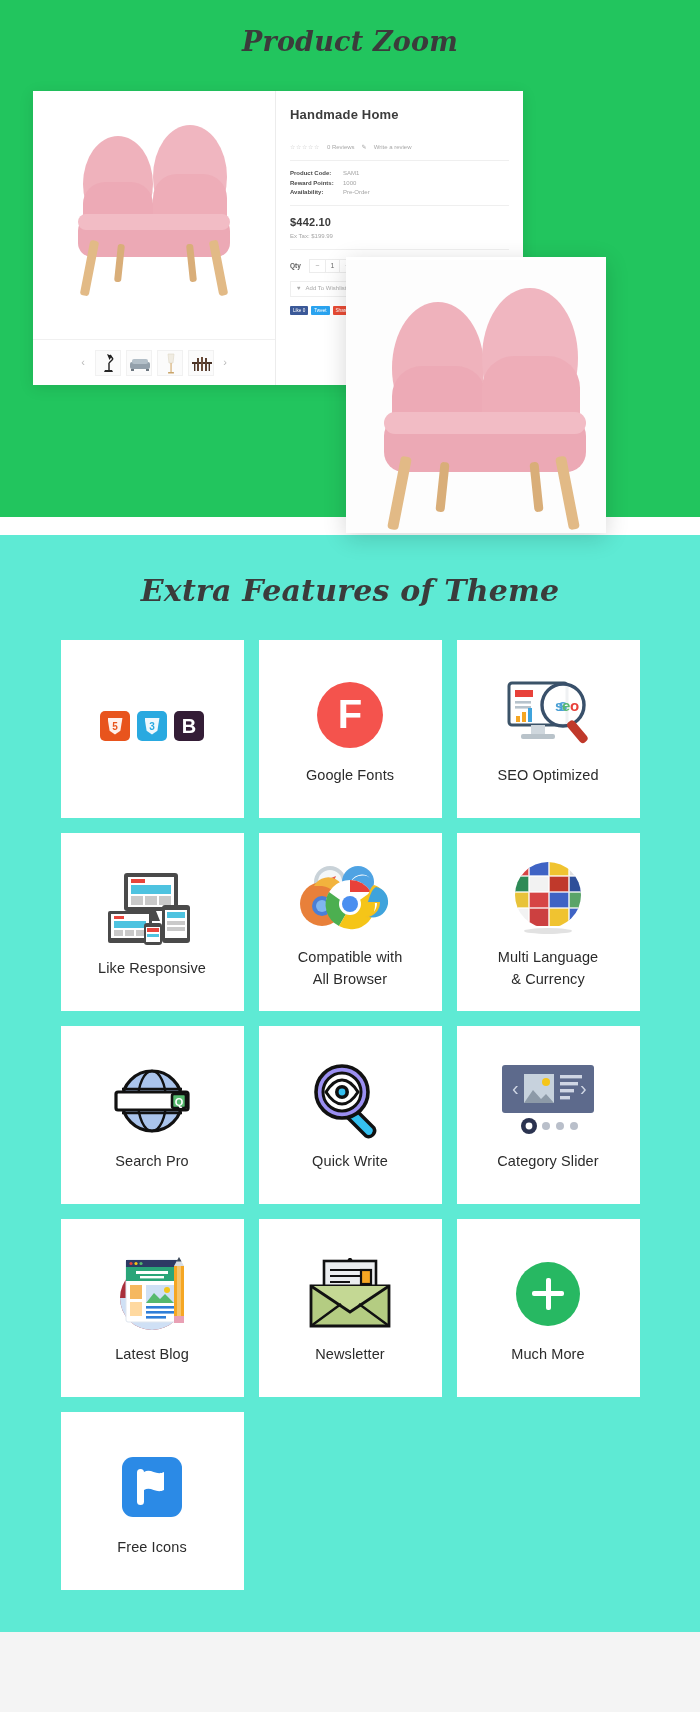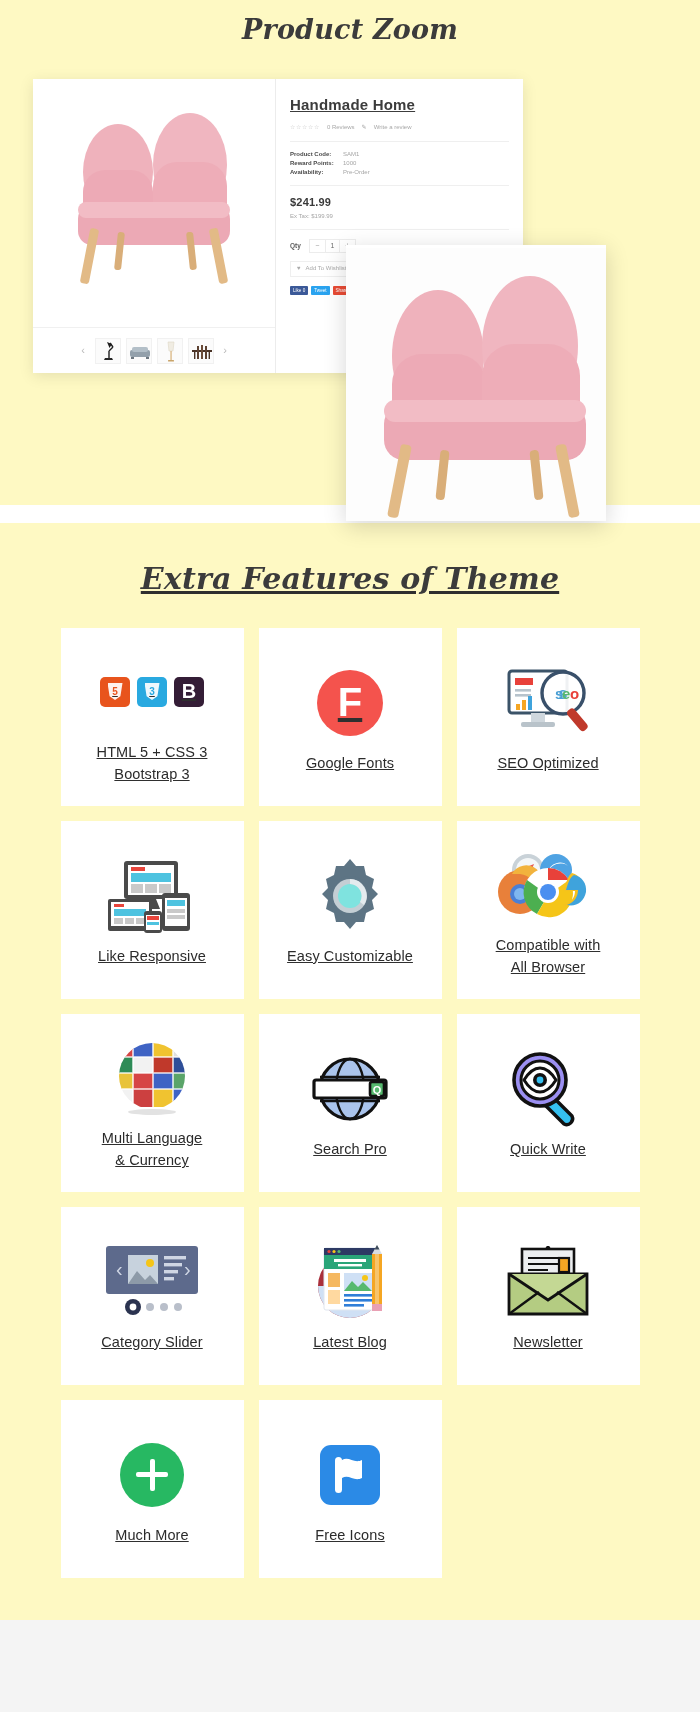--- a/index.html
+++ b/index.html
@@ -7,22 +7,22 @@
   body {
     font-family: "Liberation Sans", sans-serif;
     background: #f4f4f4;
     color: #2f2f2f;
     -webkit-font-smoothing: antialiased;
   }
   .page { width: 700px; margin: 0 auto; }
 
   
   .section-zoom {
-    background: #fef9c3;
-    padding: 0 0 24px 0;
+    background: #22c55e;
+    padding: 12px 0 24px 0;
     position: relative;
   }
   .section-title {
     font-family: "DejaVu Serif", "Liberation Serif", serif;
     font-weight: bold;
     font-style: italic;
     color: #3b3b3b;
     text-align: center;
     letter-spacing: .2px;
   }
@@ -95,26 +95,25 @@
   
   .pc-right {
     flex: 1 1 auto;
     padding: 14px 14px 0 14px;
     font-size: 7px;
     color: #8d8d8d;
     line-height: 1.55;
     filter: blur(.25px);
   }
   .pc-prodname {
-    font-size: 15px;
+    font-size: 13px;
     color: #3c3c3c;
     font-weight: 600;
     letter-spacing: .2px;
-    margin-bottom: 7px;
-    text-decoration: underline;
+    margin-bottom: 18px;
   }
   .pc-reviewline {
     display: flex;
     align-items: center;
     gap: 7px;
     font-size: 6px;
     color: #a8a8a8;
     padding-bottom: 8px;
     border-bottom: 1px solid #efefef;
   }
@@ -164,23 +163,22 @@
   .zoom-popup .topbar {
     position: absolute;
     top: -3px; left: 8px; right: 8px;
     height: 3px; background: #3c3c3c;
   }
 
   .section-divider { height: 18px; background: #ffffff; }
 
   
   .section-features {
-    background: #fef9c3;
+    background: #5eead4;
     padding-bottom: 42px;
-    text-decoration: underline;
   }
   .feature-grid {
     display: grid;
     grid-template-columns: repeat(3, 183px);
     gap: 15px;
     justify-content: center;
   }
   .feature-card {
     background: #fff;
     height: 178px;
@@ -337,21 +335,21 @@
             <div class="pc-meta-row">
               <span class="pc-meta-k">Reward Points:</span>
               <span class="pc-meta-v">1000</span>
             </div>
             <div class="pc-meta-row">
               <span class="pc-meta-k">Availability:</span>
               <span class="pc-meta-v">Pre-Order</span>
             </div>
           </div>
           <div class="pc-price-box">
-            <div class="pc-price">$241.99</div>
+            <div class="pc-price">$442.10</div>
             <div class="pc-extax">Ex Tax: $199.99</div>
           </div>
           <div class="pc-qtyrow">
             <span class="pc-qty-label">Qty</span>
             <span class="pc-stepper">
               <span>−</span>
               <span class="val">1</span>
               <span>+</span>
             </span>
           </div>
@@ -398,22 +396,20 @@
           <div class="badge-row">
             <span class="badge badge-html">
               <span class="shield">5</span>
             </span>
             <span class="badge badge-css">
               <span class="shield">3</span>
             </span>
             <span class="badge badge-bs">B</span>
           </div>
         </div>
-        <div class="feature-label">HTML 5 + CSS 3
-Bootstrap 3</div>
       </div>
 
       <div class="feature-card">
         <div class="feature-icon">
           <div class="gf-circle">F</div>
         </div>
         <div class="feature-label">Google Fonts</div>
       </div>
 
       <div class="feature-card">
@@ -465,32 +461,20 @@
             <rect x="61" y="56" width="18" height="4" fill="#c9c9c9"></rect>
             <rect x="38" y="52" width="18" height="22" rx="3" fill="#4a4a4a"></rect>
             <rect x="40" y="56" width="14" height="15" fill="#fff"></rect>
             <rect x="41" y="57" width="12" height="4" fill="#e8453c"></rect>
             <rect x="41" y="63" width="12" height="3" fill="#4ec3e0"></rect>
           </svg>
         </div>
         <div class="feature-label">Like Responsive</div>
       </div>
 
-      <div class="feature-card">
-        <div class="feature-icon">
-          <svg width="78" height="78" viewBox="0 0 78 78">
-            <path d="M39 2l6 7h8l2 9 8 4-2 9 6 6-6 6 2 9-8 4-2 9h-8l-6 7-6-7h-8l-2-9-8-4 2-9-6-6 6-6-2-9 8-4 2-9h8z" fill="#5d7484"></path>
-            <circle cx="39" cy="39" r="20" fill="#5d7484"></circle>
-            <circle cx="39" cy="39" r="17" fill="#c4ced4"></circle>
-            <circle cx="39" cy="39" r="12" fill="#7fe3df"></circle>
-            <path d="M39 22a17 17 0 0 1 14 26l-4-3a12 12 0 0 0-10-18z" fill="#e4ebee"></path>
-          </svg>
-        </div>
-        <div class="feature-label">Easy Customizable</div>
-      </div>
 
       <div class="feature-card">
         <div class="feature-icon">
           <svg width="100" height="74" viewBox="0 0 100 74">
             <circle cx="30" cy="22" r="16" fill="#c9d2d8"></circle>
             <circle cx="30" cy="22" r="12" fill="#f4f7f8"></circle>
             <path d="M36 16l-4 10-10 4 4-10z" fill="#e85a4f"></path>
             <circle cx="58" cy="22" r="16" fill="#4fa3e3"></circle>
             <path d="M50 24a12 12 0 0 1 20-6 13 13 0 0 0-20 6z" fill="#fff"></path>
             <circle cx="22" cy="44" r="22" fill="#e8803a"></circle>

